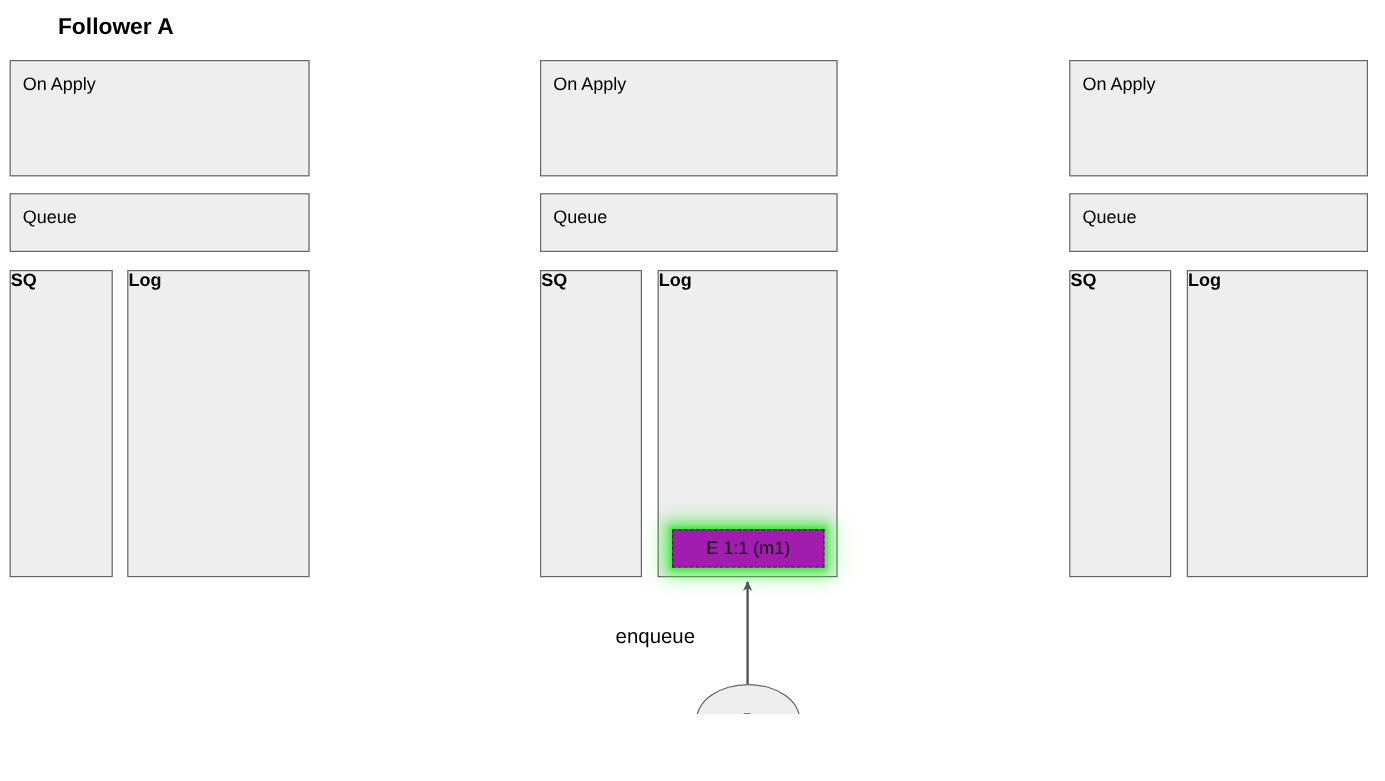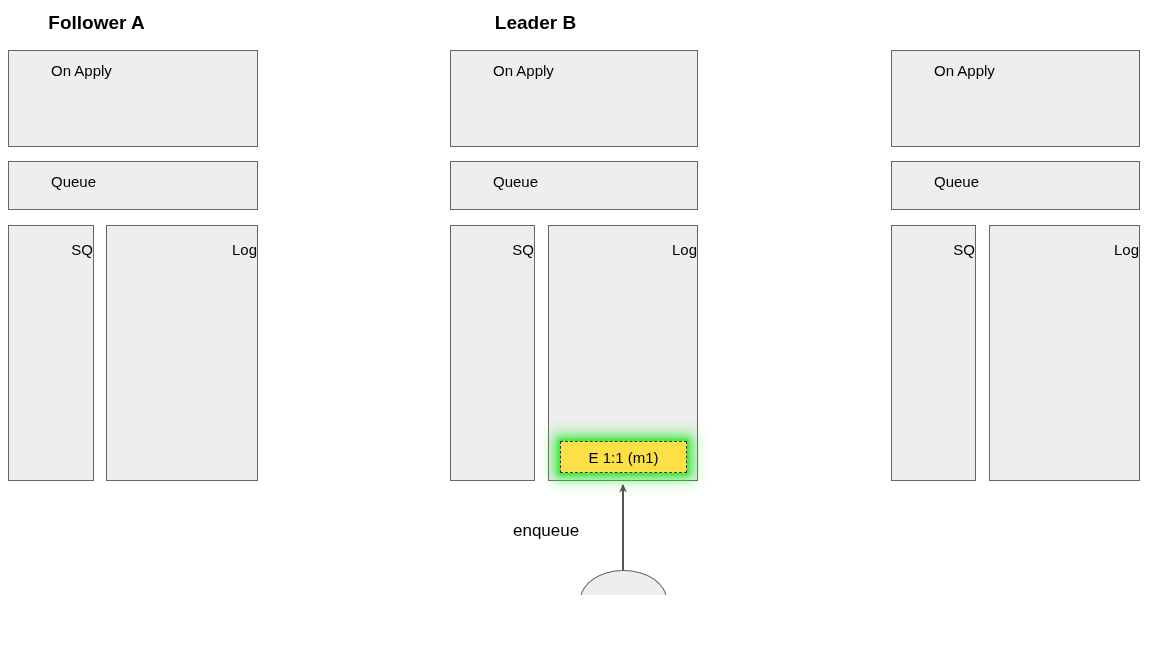--- a/index.html
+++ b/index.html
@@ -38,35 +38,35 @@
     position: absolute;
     font-size: 15px;
     color: #000000;
     white-space: nowrap;
     line-height: 1;
   }
   
   .label-tl {
     left: 10px;
     top: 12px;
-    margin-left: 32px;
   }
   
   .label-tc {
     left: 0;
     right: 0;
-    top: 16px;
-    text-align: right;
+    top: 0;
+    text-align: left;
+    font-weight: bold;
   }
 
   
   .log-entry {
     position: absolute;
     box-sizing: border-box;
-    background: #fde047;
+    background: #a21caf;
     border: 1px dashed #333333;
     display: flex;
     align-items: center;
     justify-content: center;
     font-size: 15px;
     color: #000000;
     white-space: nowrap;
     box-shadow:
       0 0 3px 2px rgba(60, 235, 60, 0.95),
       0 0 9px 5px rgba(60, 235, 60, 0.70),
@@ -120,21 +120,20 @@
   </div>
 
   <div class="box" style="left:8px; top:225px; width:86px; height:256px;">
     <div class="box-label label-tc">SQ</div>
   </div>
 
   <div class="box" style="left:106px; top:225px; width:152px; height:256px;">
     <div class="box-label label-tc">Log</div>
   </div>
 
-  <div class="node-title" style="left:450px; top:13px; width:171px;">Leader B</div>
 
   <div class="box" style="left:450px; top:50px; width:248px; height:97px;">
     <div class="box-label label-tl">On Apply</div>
   </div>
 
   <div class="box" style="left:450px; top:161px; width:248px; height:49px;">
     <div class="box-label label-tl">Queue</div>
   </div>
 
   <div class="box" style="left:450px; top:225px; width:85px; height:256px;">

